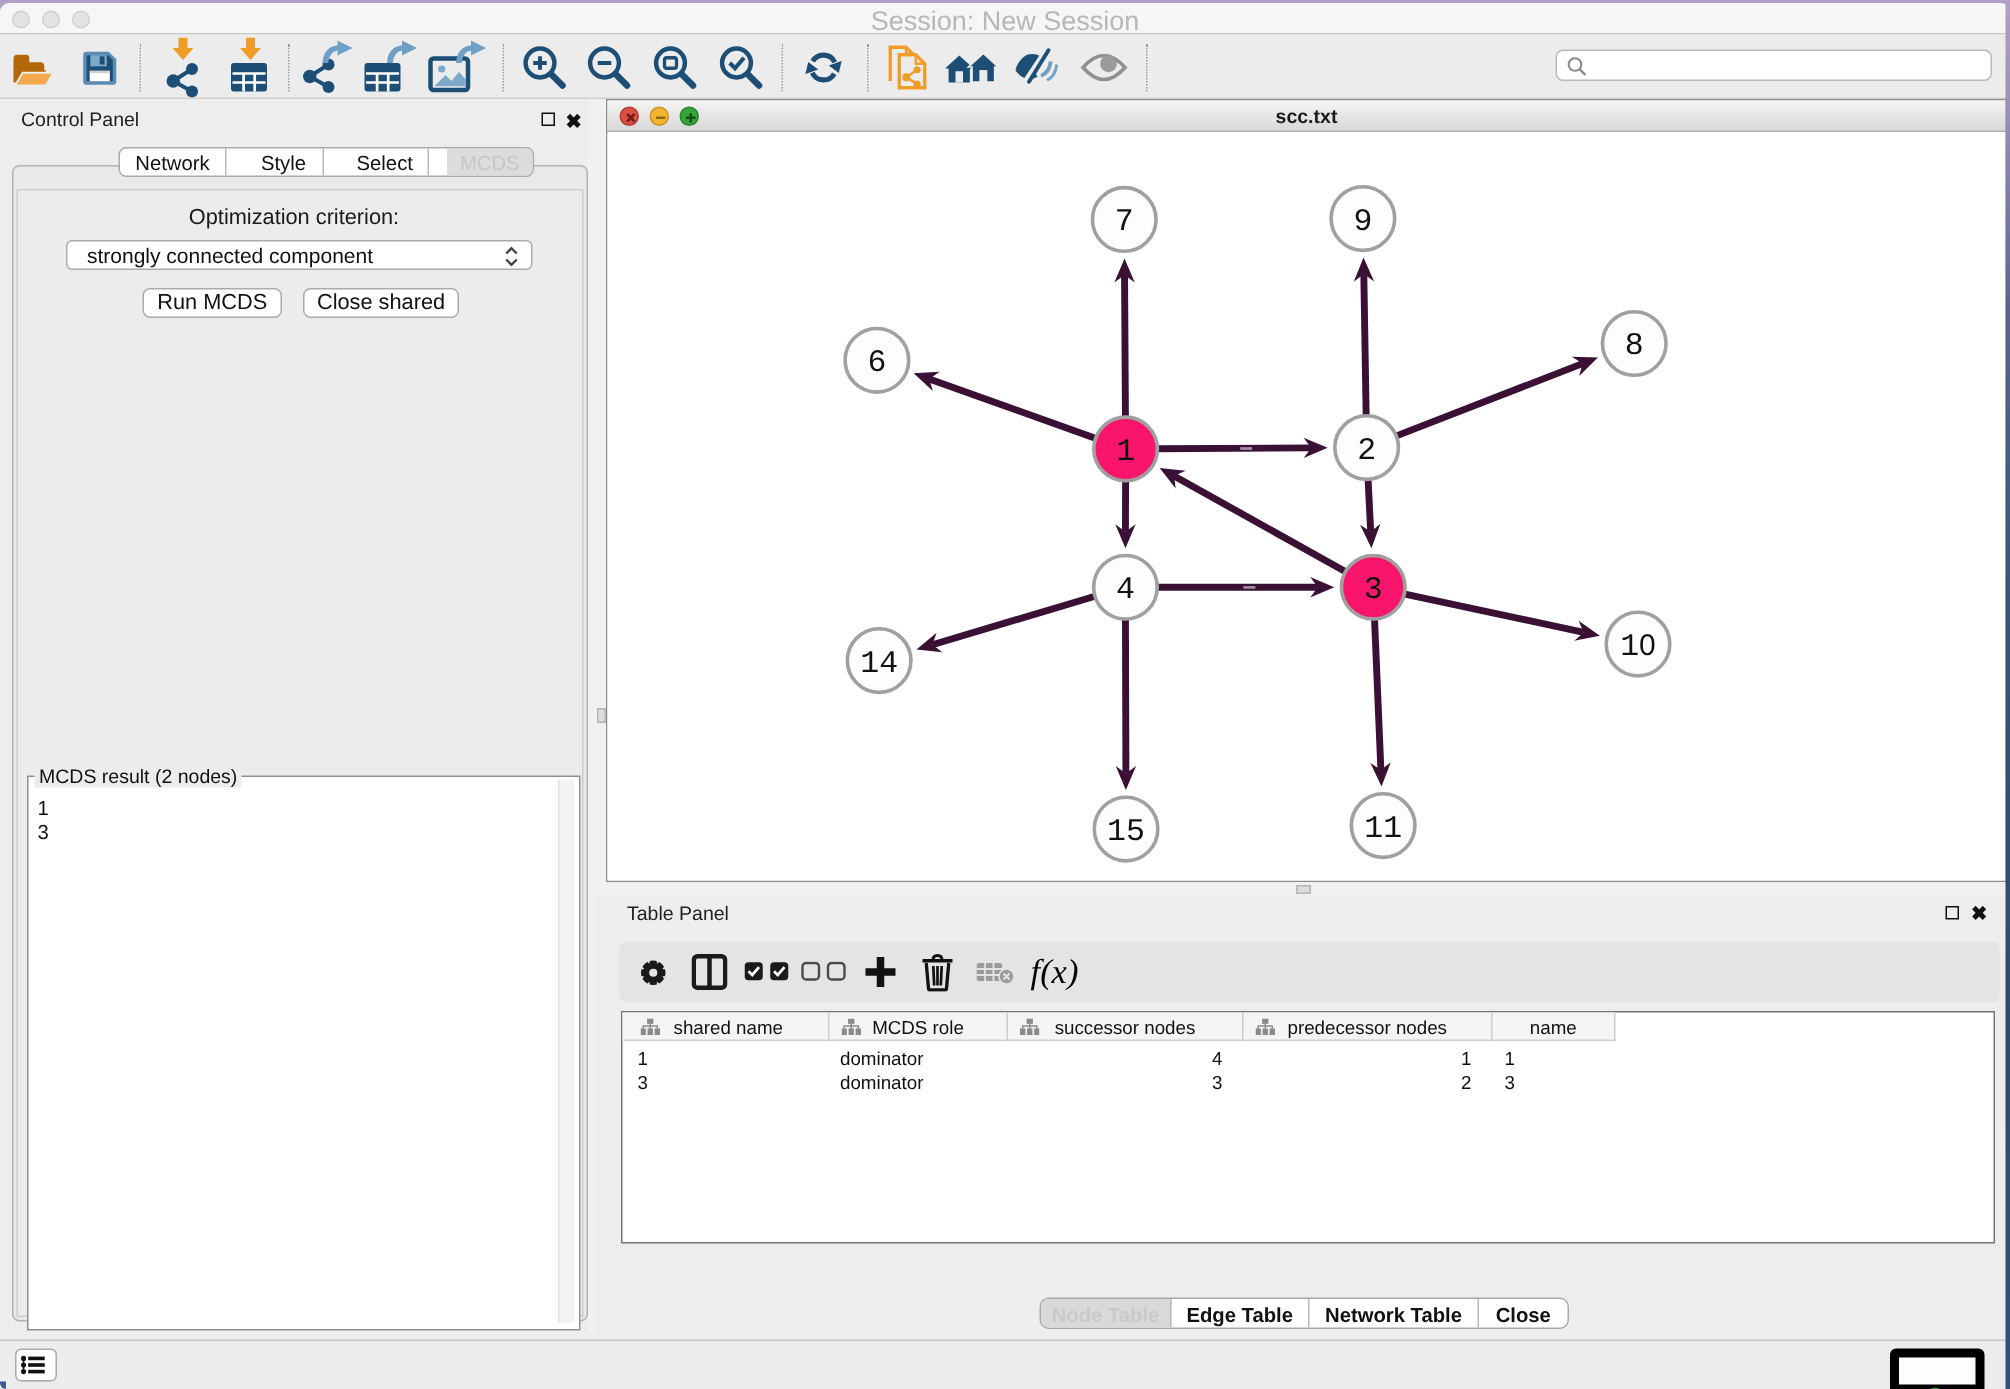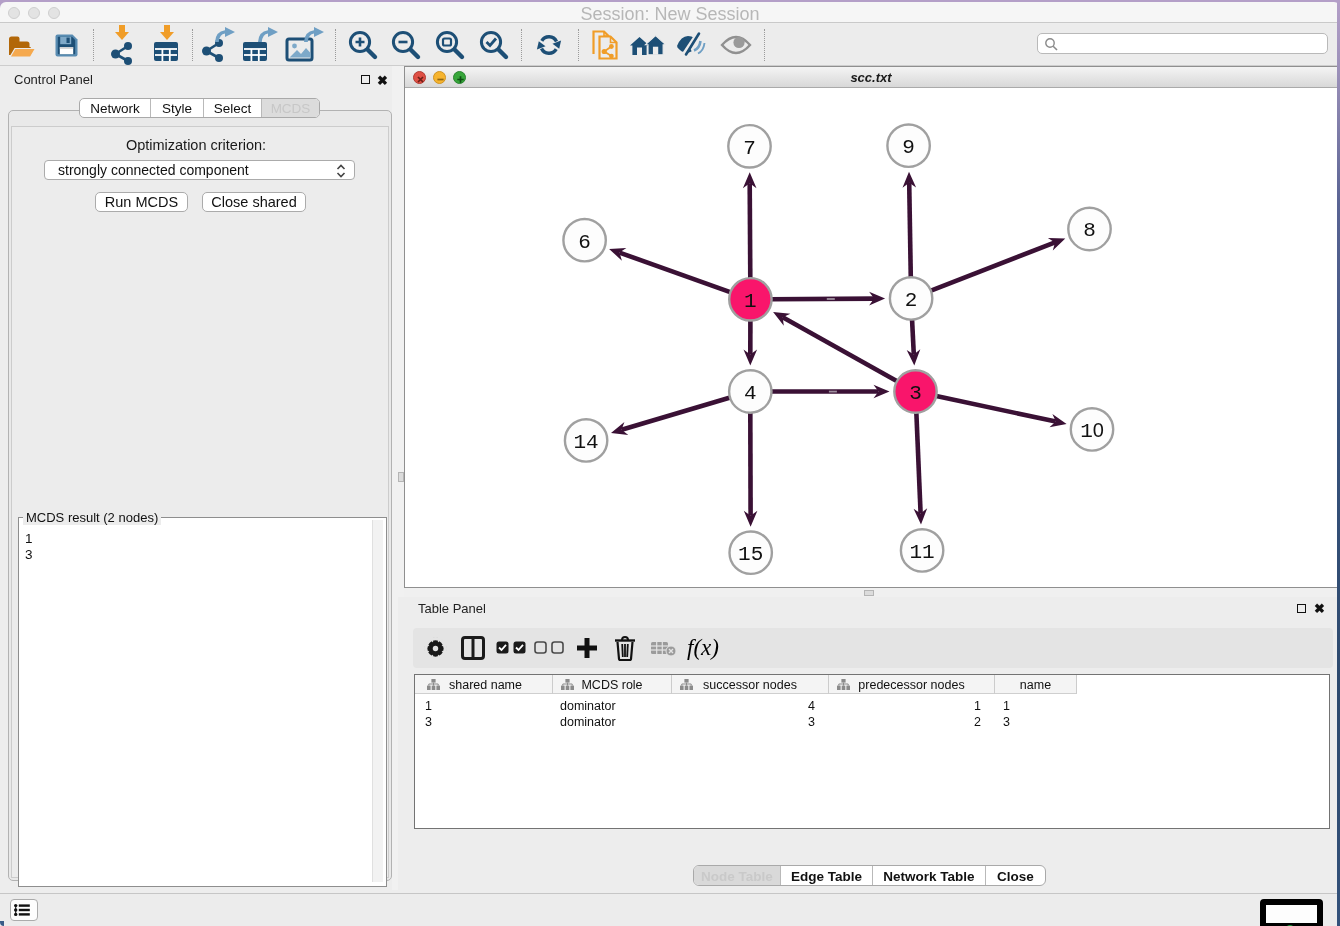--- a/index.html
+++ b/index.html
@@ -25,21 +25,21 @@
 .tsep { position:absolute; top:5px; height:32px; width:0; border-left:1px dotted #9a9a9a; }
 #search { position:absolute; left:1037px; top:33px; width:291px; height:21px;
   background:#fff; border:1px solid #b9b9b9; border-radius:5px; }
 #search svg { position:absolute; left:6px; top:3px; }
 
 
 #cpanel { position:absolute; left:0; top:66px; width:392px; height:824px; background:#ededed; }
 #cptitle { position:absolute; left:14px; top:6px; font-size:13px; color:#222; }
 .wbtn { position:absolute; top:7px; font-size:13px; color:#111; font-weight:bold; }
 #cptabs { position:absolute; left:79px; top:32px; height:20px; display:flex;
-  border:1px solid #a9a9a9; border-radius:5px; overflow:hidden; background:#fff; }
+  border:1px solid #a9a9a9; border-radius:5px; overflow:hidden; background:#fff;gap:12px; }
 #cptabs div { padding:2px 0 0 0; text-align:center; font-size:13.5px; color:#111; border-right:1px solid #b9b9b9; }
 #cptabs div:last-child { border-right:none; }
 #cptabs .sel { background:#dcdcdc; color:#c7c7c7; }
 #cpbody { position:absolute; left:8px; top:44px; width:384px; height:771px;
   background:#e9e9e9; border:1px solid #b2b2b2; border-radius:5px; }
 #cpinner { position:absolute; left:2px; top:15px; width:378px; height:752px;
   background:#ececec; border:1px solid #cccccc; }
 #optlabel { position:absolute; left:0; top:71px; width:100%; text-align:center; font-size:14.5px; color:#1a1a1a; }
 #optsel { position:absolute; left:44px; top:94px; width:311px; height:20px; background:#ffffff;
   border:1px solid #ababab; border-radius:4px; font-size:14px; color:#111; padding:1px 0 0 13px; }
@@ -57,21 +57,21 @@
 
 #vdiv { position:absolute; left:392px; top:66px; width:12px; height:824px; background:#f1f1f1; }
 #vgrip { position:absolute; left:398px; top:472px; width:6px; height:10px; background:#dcdcdc;
   border:1px solid #b5b5b5; }
 
 
 #netwin { position:absolute; left:404px; top:66px; width:934px; height:522px;
   border:1px solid #8f8f8f; background:#fff; }
 #nettitle { position:absolute; left:0; top:0; width:100%; height:21px;
   background:linear-gradient(#f4f4f4,#d8d8d8); border-bottom:1px solid #aaa; }
-#nettitle .txt { position:absolute; width:100%; text-align:center; top:3px; font-size:13px; font-weight:bold; color:#1a1a1a;font-style:italic; }
+#nettitle .txt { position:absolute; width:100%; text-align:center; top:3px; font-size:13px; font-weight:bold; color:#1a1a1a; }
 .mac { position:absolute; top:4px; width:13px; height:13px; border-radius:50%; }
 #netcanvas { position:absolute; left:0; top:22px; width:932px; height:498px; background:#fff; overflow:hidden; }
 
 
 #hdiv { position:absolute; left:404px; top:588px; width:936px; height:9px; background:#f0f0f0; }
 #hgrip { position:absolute; left:864px; top:590px; width:10px; height:6px; background:#dcdcdc;
   border:1px solid #b5b5b5; }
 
 
 #tpanel { position:absolute; left:398px; top:597px; width:942px; height:293px; background:#ededed; }

